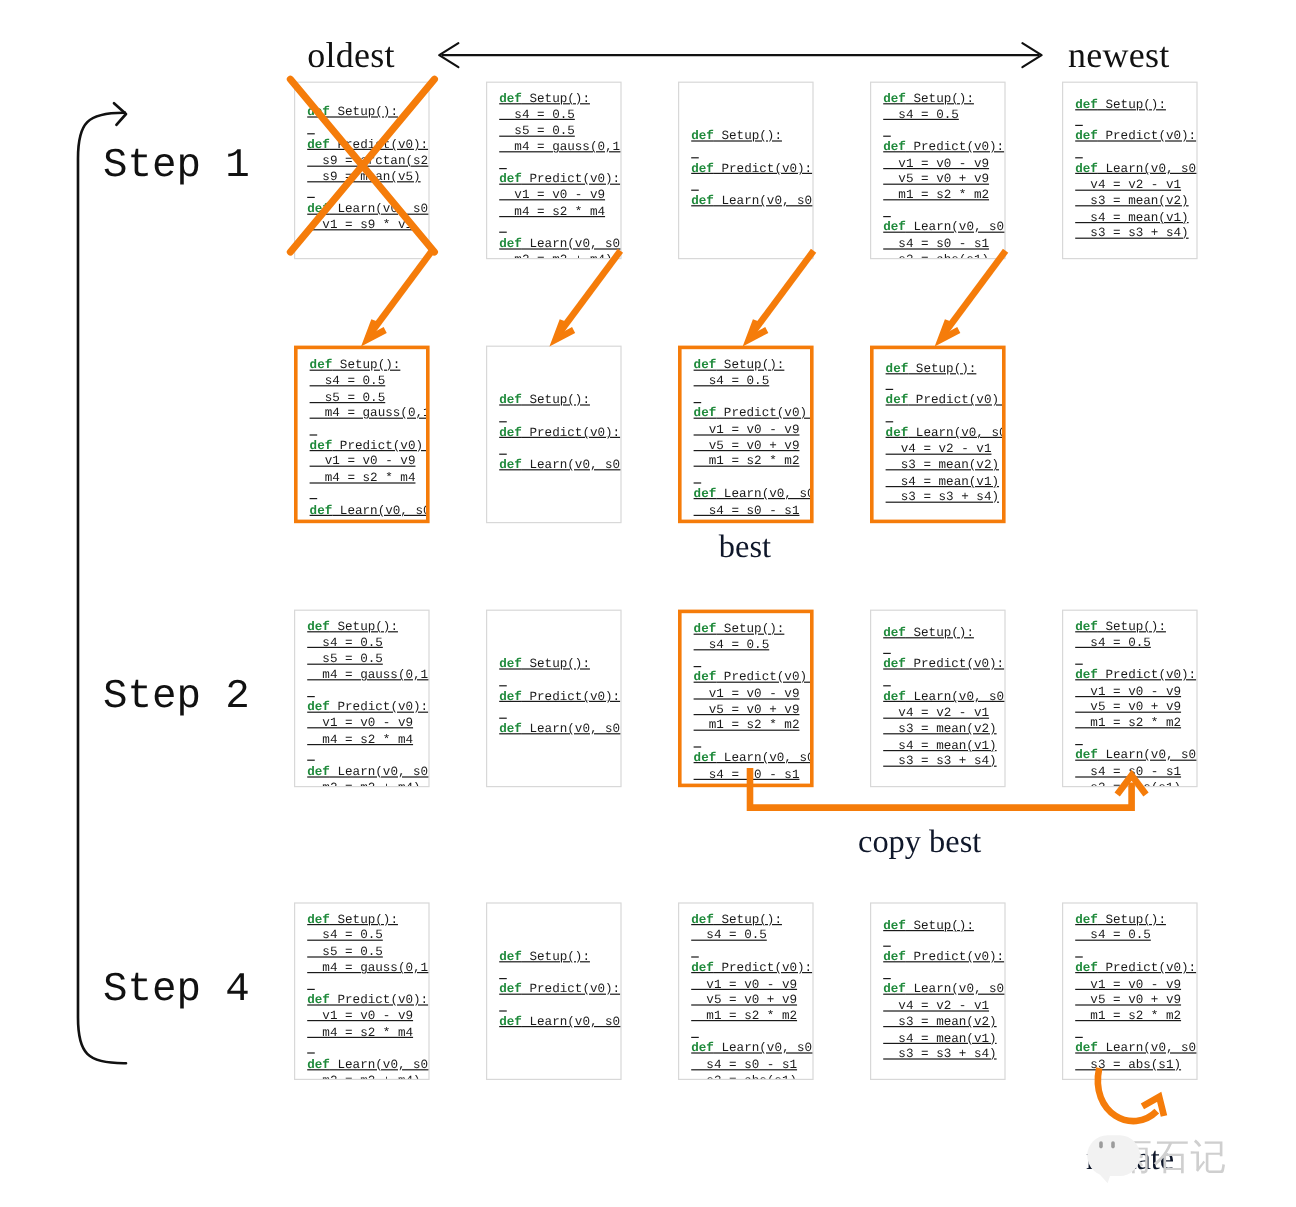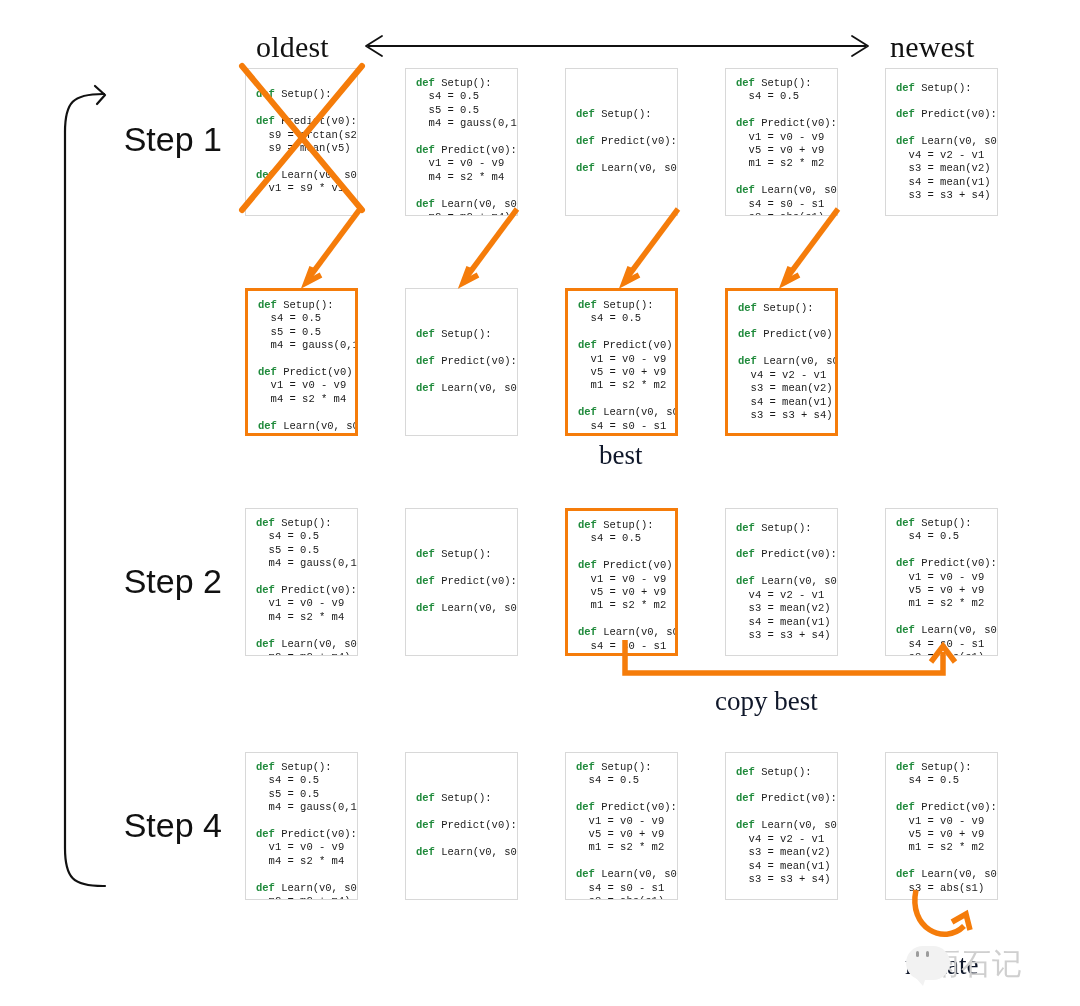--- a/index.html
+++ b/index.html
@@ -19,41 +19,42 @@
     font-family:"Liberation Serif",serif;
     font-size:30px;color:#111;letter-spacing:.2px;
   }
   .hdr-oldest{left:256px;}
   .hdr-newest{left:890px;}
   .hdr-arrow{position:absolute;left:352px;top:16px;width:530px;height:32px;}
 
   
   .step-label{
     position:absolute;left:72px;width:150px;
-    text-align:right;
-    font-family:Liberation Sans, sans-serif;
+    text-align:center;
+    font-family:Liberation Mono, monospace;
     font-size:34px;color:#111;
   }
 
   
   .loop{position:absolute;left:55px;top:80px;width:120px;height:820px;}
 
   
   .cell{
     position:absolute;
     background:#ffffff;
     border:1px solid #d8d8d8;
     box-sizing:border-box;
     padding:8px 3px 8px 10px;
     font-family:"Liberation Mono","DejaVu Sans Mono",monospace;
     font-size:10.5px;
     line-height:13.4px;
     color:#1a1a1a;
     white-space:pre;
     overflow:hidden;
+    text-decoration:underline;
   }
   .cell.vc{display:flex;flex-direction:column;justify-content:center;}
   .cell.hl{border:3px solid #f57c0a;}
   .kw{color:#1f8a3b;font-weight:bold;}
 
   
   .xmark{position:absolute;pointer-events:none;}
   .orange-svg{position:absolute;pointer-events:none;}
 
   .otext{

